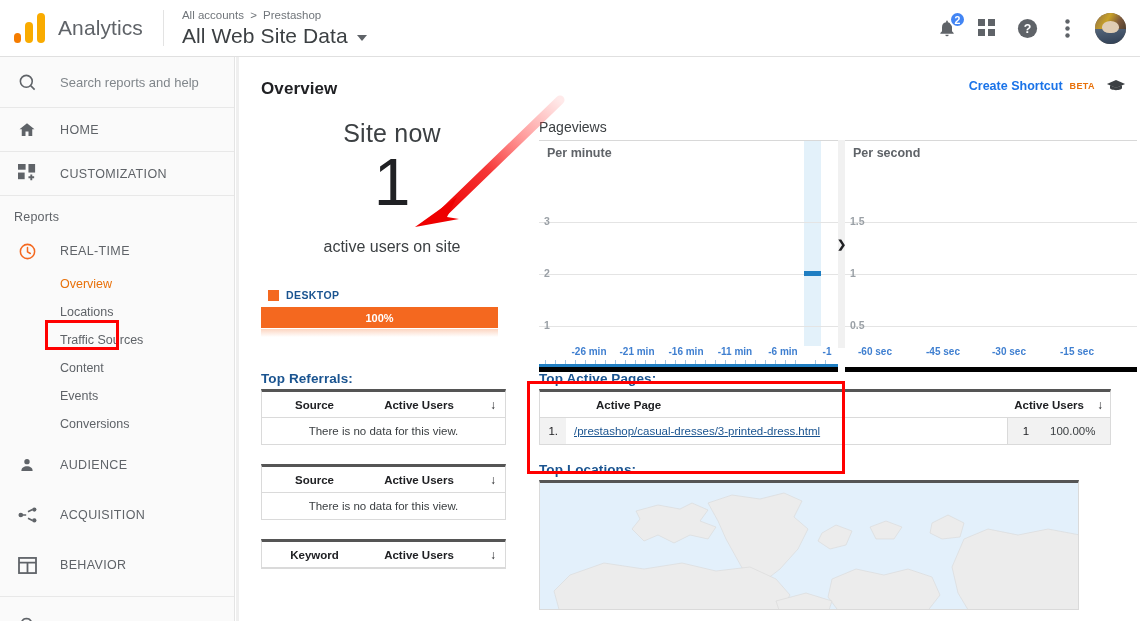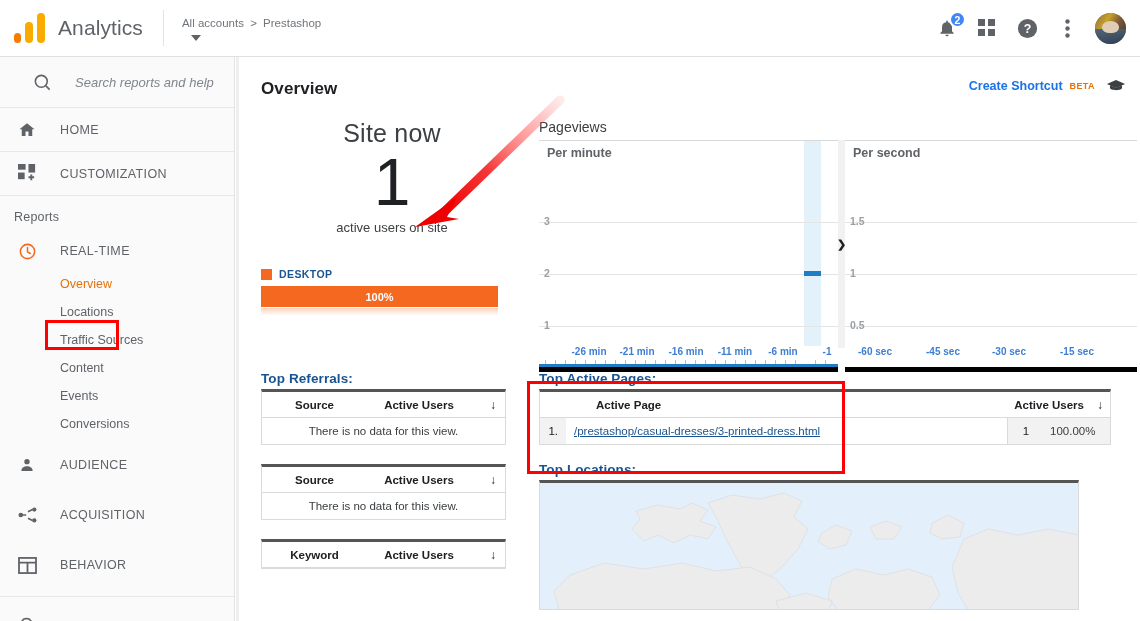--- a/index.html
+++ b/index.html
@@ -62,21 +62,21 @@
   .avatar .av3 { position:absolute; left:22%; top:26%; width:56%; height:40%;
                  background:#e0cdb4; border-radius:50% 50% 45% 45%; }
 
   
   .sidebar {
     position: absolute; top: 57px; left: 0; width: 235px; height: 564px;
     background: #fafafa; border-right: 1px solid #e4e4e4;
   }
   .sb-search {
     height: 51px; display: flex; align-items: center;
-    border-bottom: 1px solid #e8e8e8; padding-left: 33px; cursor: text; font-style: italic;
+    border-bottom: 1px solid #e8e8e8; padding-left: 18px; cursor: text;
   }
   .sb-search .mag { width: 22px; margin-right: 20px; display:flex; }
   .sb-search span.txt { font-size: 13px; color: #80868b; }
   .sb-row {
     height: 44px; display: flex; align-items: center; padding-left: 18px;
     cursor: pointer; border-bottom: 1px solid #e8e8e8;
   }
   .sb-row .ico { width: 22px; margin-right: 20px; display: flex;
                  align-items: center; justify-content: flex-start; }
   .sb-row .lbl { font-size: 12.5px; color: #5f6368; letter-spacing: .35px; }
@@ -110,22 +110,22 @@
   .shortcut-wrap {
     margin-left: auto; display: flex; align-items: center; gap: 7px; padding-right: 14px;
   }
   .shortcut-link { font-size: 12.5px; color: #1a73e8; font-weight: bold; cursor: pointer; }
   .beta { font-size: 9px; color: #e8710a; font-weight: bold; letter-spacing: .4px; }
 
   
   .rn-block { position: absolute; left: 22px; top: 62px; width: 262px; text-align: center; }
   .rn-title { font-size: 25px; color: #3c4043; font-weight: normal; letter-spacing: .2px; }
   .rn-count { font-size: 66px; line-height: 72px; color: #202124; font-weight: 300; margin-top: -2px; }
-  .rn-sub { font-size: 13px; color: #3c4043; margin-top: 2px; }
-  .legend-row { display: flex; align-items: center; margin: 33px 0 0 0; }
+  .rn-sub { font-size: 16px; color: #3c4043; margin-top: 20px; }
+  .legend-row { display: flex; align-items: center; margin: 33px 0 0 7px; }
   .legend-sq { width: 11px; height: 11px; background: #f4681f; margin-right: 7px; }
   .legend-lbl { font-size: 10.5px; color: #1a5490; font-weight: bold; letter-spacing: .4px; }
   .device-bar {
     margin-top: 6px; width: 237px; height: 21px; background: #f4681f;
     display: flex; align-items: center; justify-content: center;
     color: #fff; font-size: 11px; font-weight: bold; position: relative;
   }
   .device-bar::after {
     content: ""; position: absolute; left: 0; top: 22px; width: 100%; height: 8px;
     background: linear-gradient(to bottom, rgba(244,104,31,.28), rgba(244,104,31,0));
@@ -226,20 +226,21 @@
     <div class="brand">Analytics</div>
   </div>
   <div class="vdiv"></div>
   <div class="acct">
     <div class="acct-crumb">
       <span>All accounts</span>
       <span class="sep">&gt;</span>
       <span>Prestashop</span>
     </div>
     <div class="acct-title">
+      <span>All Web Site Data</span>
       <span class="caret"></span>
     </div>
   </div>
   <div class="top-actions">
     <div class="ticon">
       <svg width="20" height="20" viewBox="0 0 24 24">
           <path fill="#5f6368" d="M12 22a2 2 0 0 0 2-2h-4a2 2 0 0 0 2 2zm6-6v-5a6 6 0 0 0-5-5.91V4a1 1 0 1 0-2 0v1.09A6 6 0 0 0 6 11v5l-2 2v1h16v-1l-2-2z"></path>
         </svg>
       <span class="badge">2</span>
     </div>

